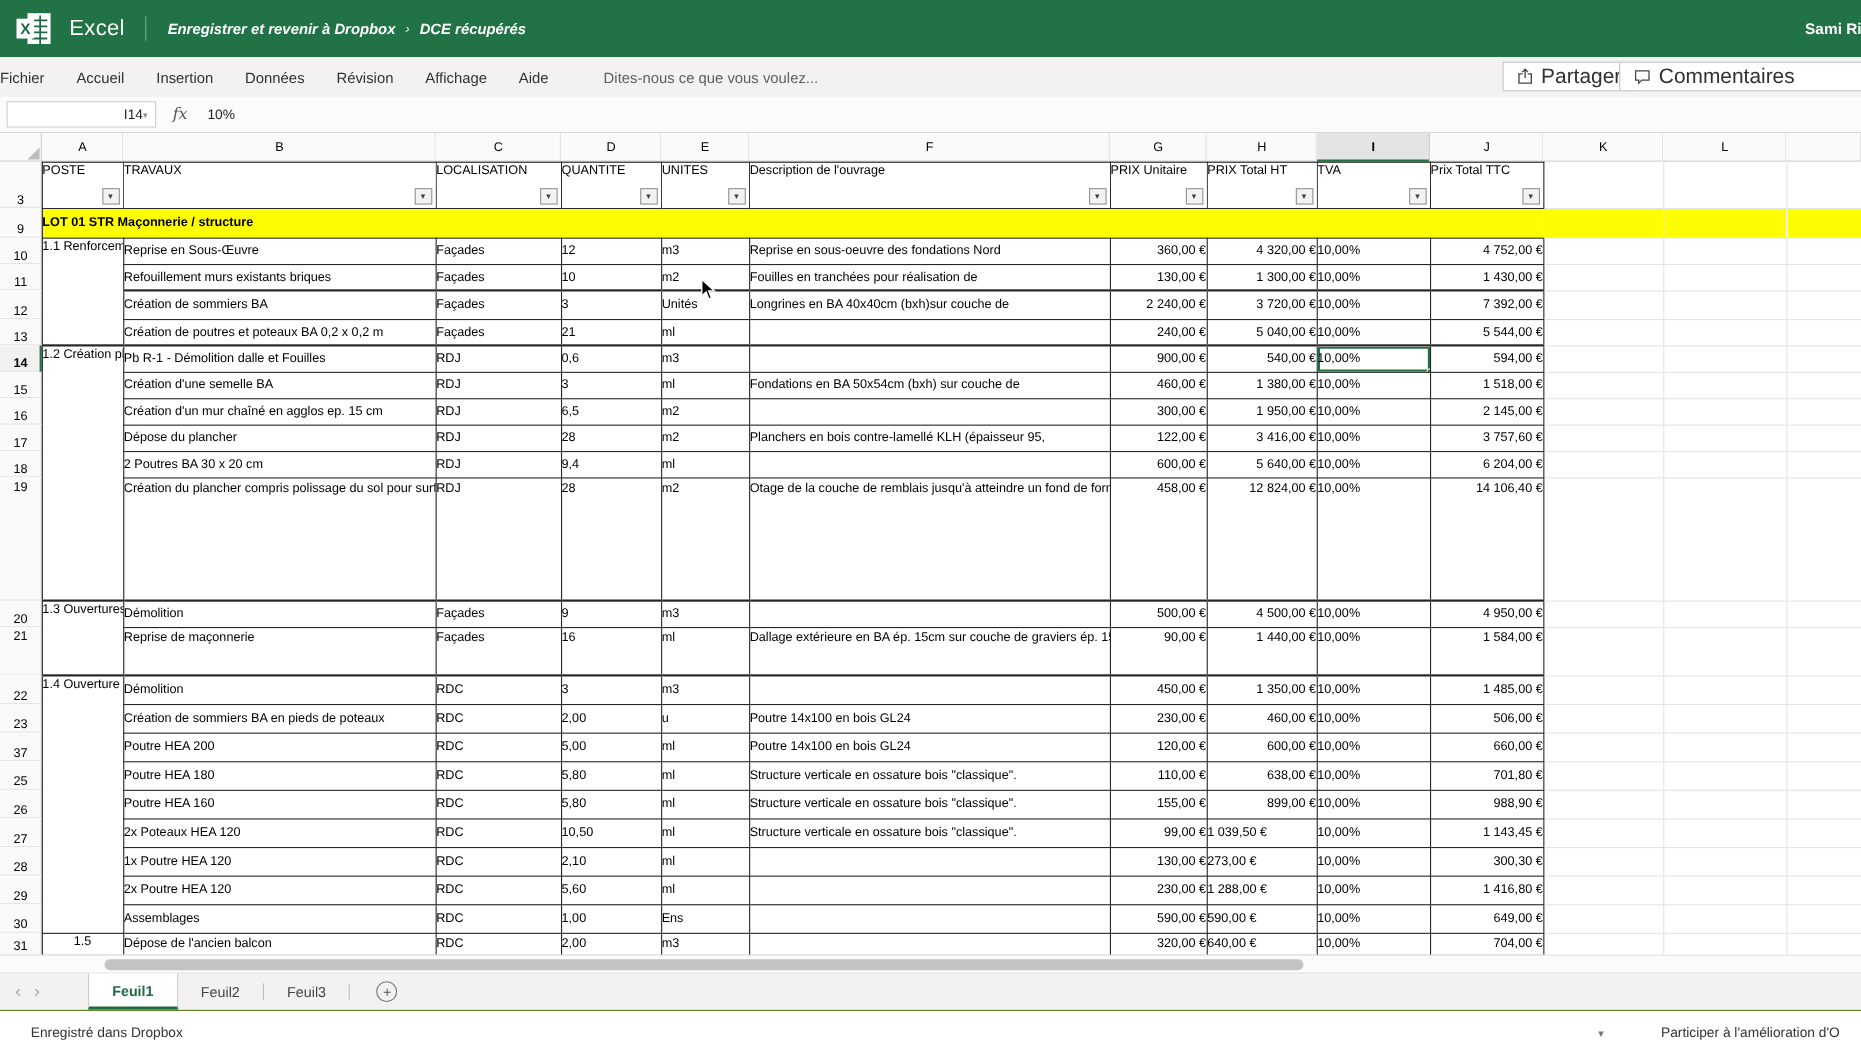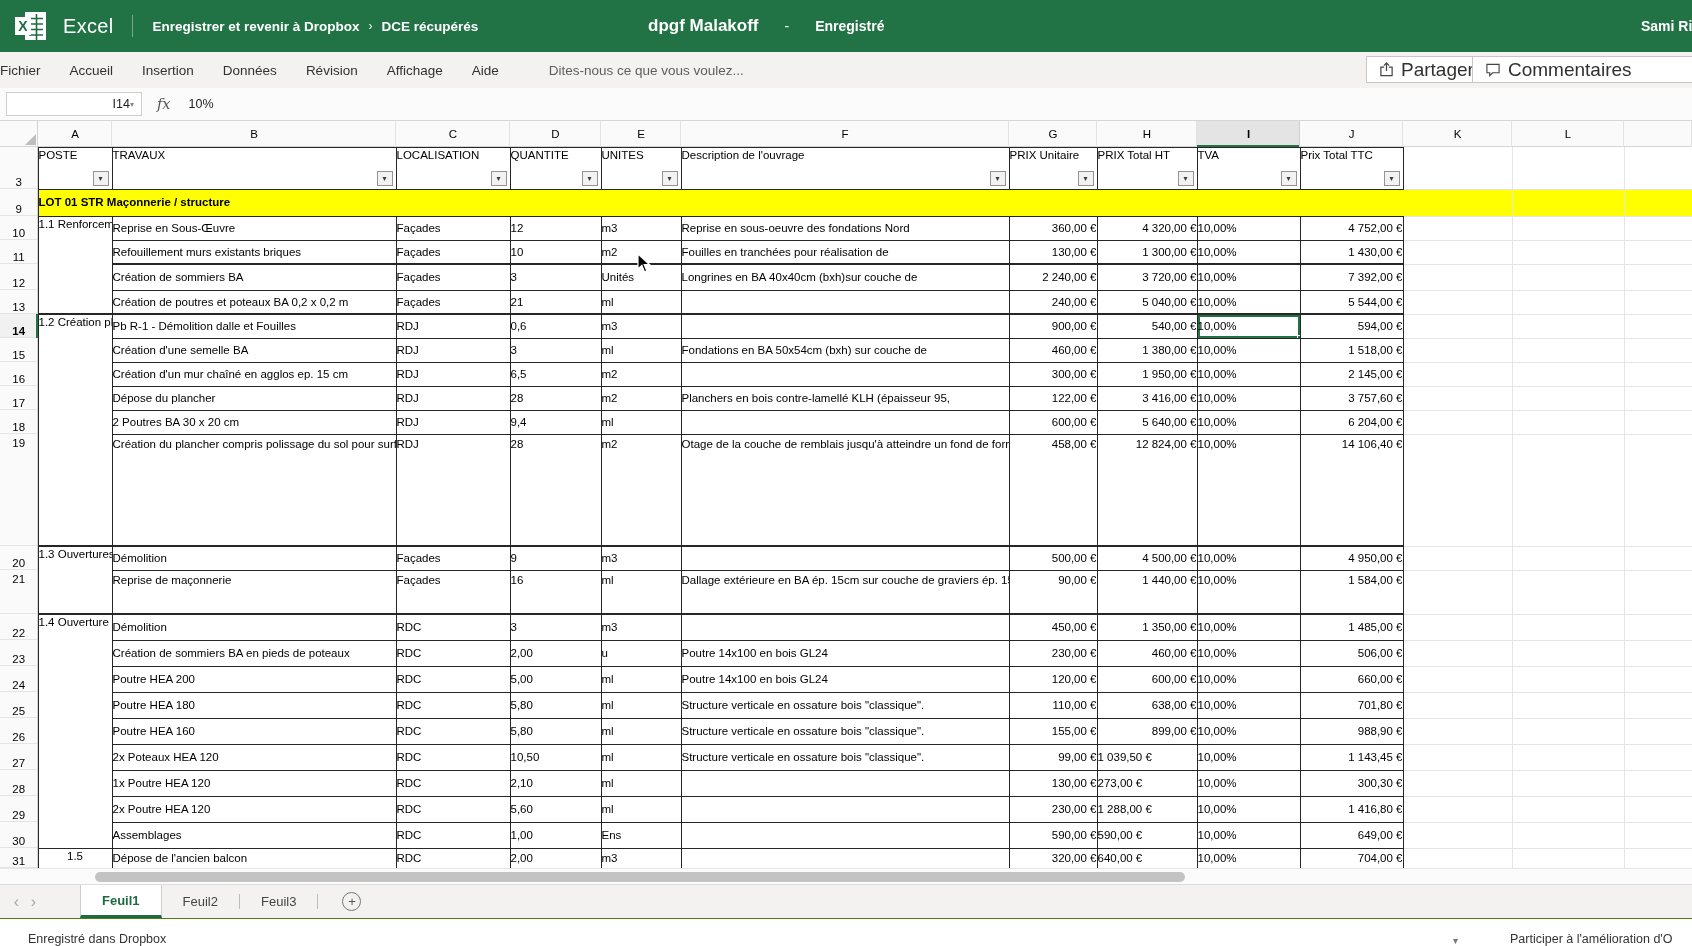--- a/index.html
+++ b/index.html
@@ -9,21 +9,21 @@
     font-family:"Liberation Sans", sans-serif; background:#fff;
     -webkit-font-smoothing:antialiased;
   }
 
   
   .titlebar { height:52px; background:#217346; display:flex; align-items:center;
     color:#fff; position:relative; padding-left:14px; }
   .logo { width:34px; height:34px; margin-right:15px; flex:none; }
   .app-name { font-size:20px; font-weight:400; letter-spacing:.3px; }
   .tb-sep { width:1px; height:22px; background:rgba(255,255,255,.38); margin:0 19px; }
-  .breadcrumb { display:flex; gap:9px; font-size:13.5px; font-weight:700; align-items:flex-start; }
+  .breadcrumb { display:flex; gap:9px; font-size:13.5px; font-weight:700; align-items:flex-start;font-style:italic; }
   .bc-sep { font-weight:400; font-size:12px; opacity:.95; }
   .doc-title { position:absolute; left:648px; top:0; height:100%; display:flex;
     align-items:center; gap:26px; }
   .doc-name { font-size:17px; font-weight:600; }
   .doc-dash { font-size:14px; }
   .doc-status { font-size:14px; font-weight:600; }
   .user { position:absolute; left:1641px; top:0; height:100%; display:flex;
     align-items:center; font-size:14px; font-weight:600; white-space:nowrap; }
 
   
@@ -123,25 +123,20 @@
     <rect x="1" y="8" width="16" height="18" fill="#ffffff"></rect>
     <text x="9" y="22" text-anchor="middle" font-family="Liberation Sans, sans-serif" font-size="14" font-weight="bold" fill="#1e6b43">X</text>
   </svg>
   <span class="app-name">Excel</span>
   <span class="tb-sep"></span>
   <nav class="breadcrumb">
     <span>Enregistrer et revenir à Dropbox</span>
     <span class="bc-sep">›</span>
     <span>DCE récupérés</span>
   </nav>
-  <div class="doc-title">
-    <span class="doc-name">dpgf Malakoff</span>
-    <span class="doc-dash">-</span>
-    <span class="doc-status">Enregistré</span>
-  </div>
   <span class="user">Sami Rith</span>
 </header>
 
 <nav class="ribbon">
   <span class="rtab">Fichier</span>
   <span class="rtab">Accueil</span>
   <span class="rtab">Insertion</span>
   <span class="rtab">Données</span>
   <span class="rtab">Révision</span>
   <span class="rtab">Affichage</span>
@@ -445,21 +440,21 @@
           <td class="cell">Poutre 14x100 en bois GL24</td>
           <td class="cell num">230,00 €</td>
           <td class="cell num">460,00 €</td>
           <td class="cell">10,00%</td>
           <td class="cell num">506,00 €</td>
           <td class="kempty"></td>
           <td class="kempty"></td>
           <td class="kempty"></td>
         </tr>
         <tr style="height: 26px;">
-          <td class="gut">24</td>
+          <td class="gut">37</td>
           <td class="cell trav ind">Poutre HEA 200</td>
           <td class="cell">RDC</td>
           <td class="cell">5,00</td>
           <td class="cell">ml</td>
           <td class="cell">Poutre 14x100 en bois GL24</td>
           <td class="cell num">120,00 €</td>
           <td class="cell num">600,00 €</td>
           <td class="cell">10,00%</td>
           <td class="cell num">660,00 €</td>
           <td class="kempty"></td>

